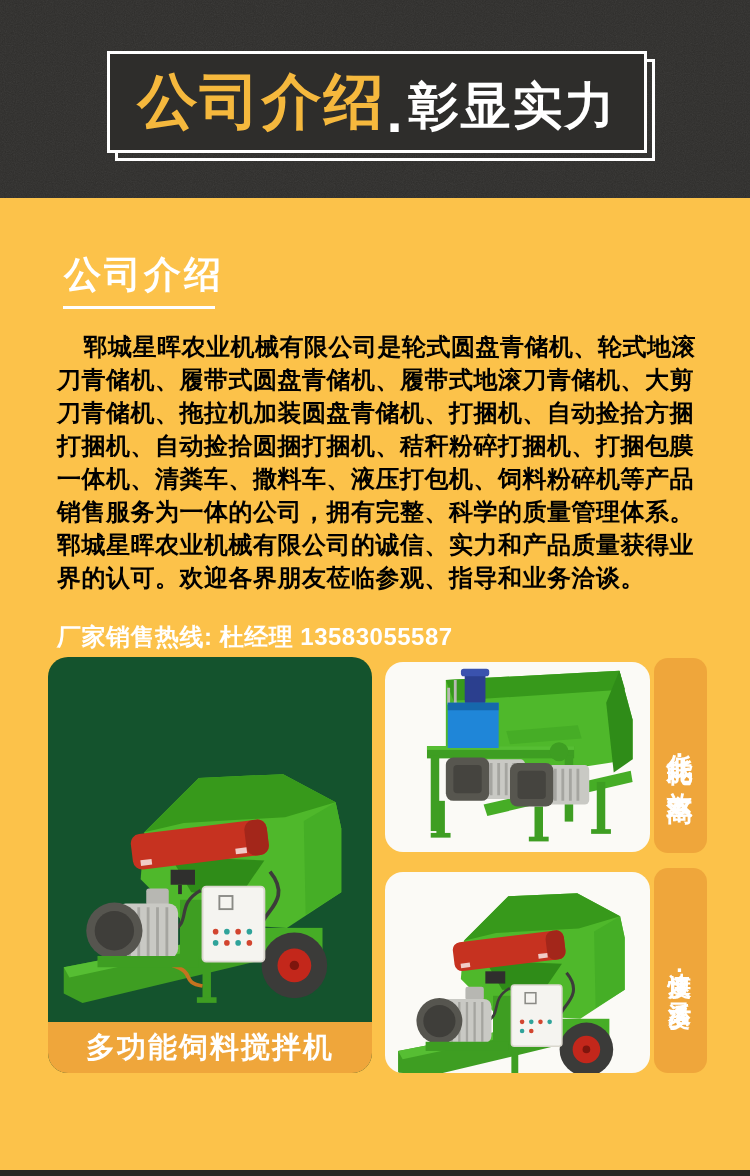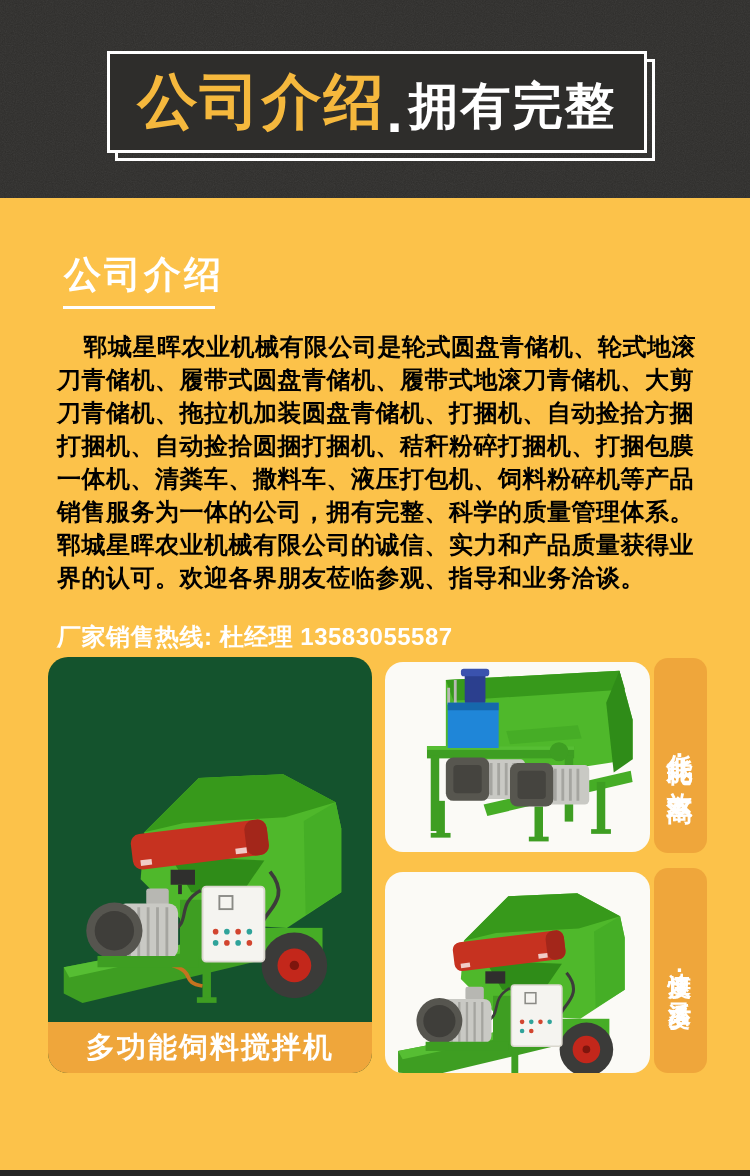--- a/index.html
+++ b/index.html
@@ -91,21 +91,21 @@
     <filter id="grain">
         <feTurbulence type="fractalNoise" baseFrequency="0.9" numOctaves="2" stitchTiles="stitch"></feTurbulence>
         <feColorMatrix type="saturate" values="0"></feColorMatrix>
       </filter>
     <rect width="100%" height="100%" filter="url(#grain)" opacity="0.10"></rect>
   </svg>
   <div class="banner-box-offset"></div>
   <div class="banner-box">
     <span class="banner-hl">公司介绍</span>
     <span class="banner-dot">.</span>
-    <span class="banner-rest">拥有完整</span>
+    <span class="banner-rest">彰显实力</span>
   </div>
 </div>
 
 <h2 class="intro-title">公司介绍</h2>
 <div class="intro-underline"></div>
 <p class="intro-para">郓城星晖农业机械有限公司是轮式圆盘青储机、轮式地滚刀青储机、履带式圆盘青储机、履带式地滚刀青储机、大剪刀青储机、拖拉机加装圆盘青储机、打捆机、自动捡拾方捆打捆机、自动捡拾圆捆打捆机、秸秆粉碎打捆机、打捆包膜一体机、清粪车、撒料车、液压打包机、饲料粉碎机等产品销售服务为一体的公司，拥有完整、科学的质量管理体系。郓城星晖农业机械有限公司的诚信、实力和产品质量获得业界的认可。欢迎各界朋友莅临参观、指导和业务洽谈。</p>
 <p class="intro-hotline">厂家销售热线: 杜经理 13583055587</p>
 
 <div class="card-left">
   <div class="img">

